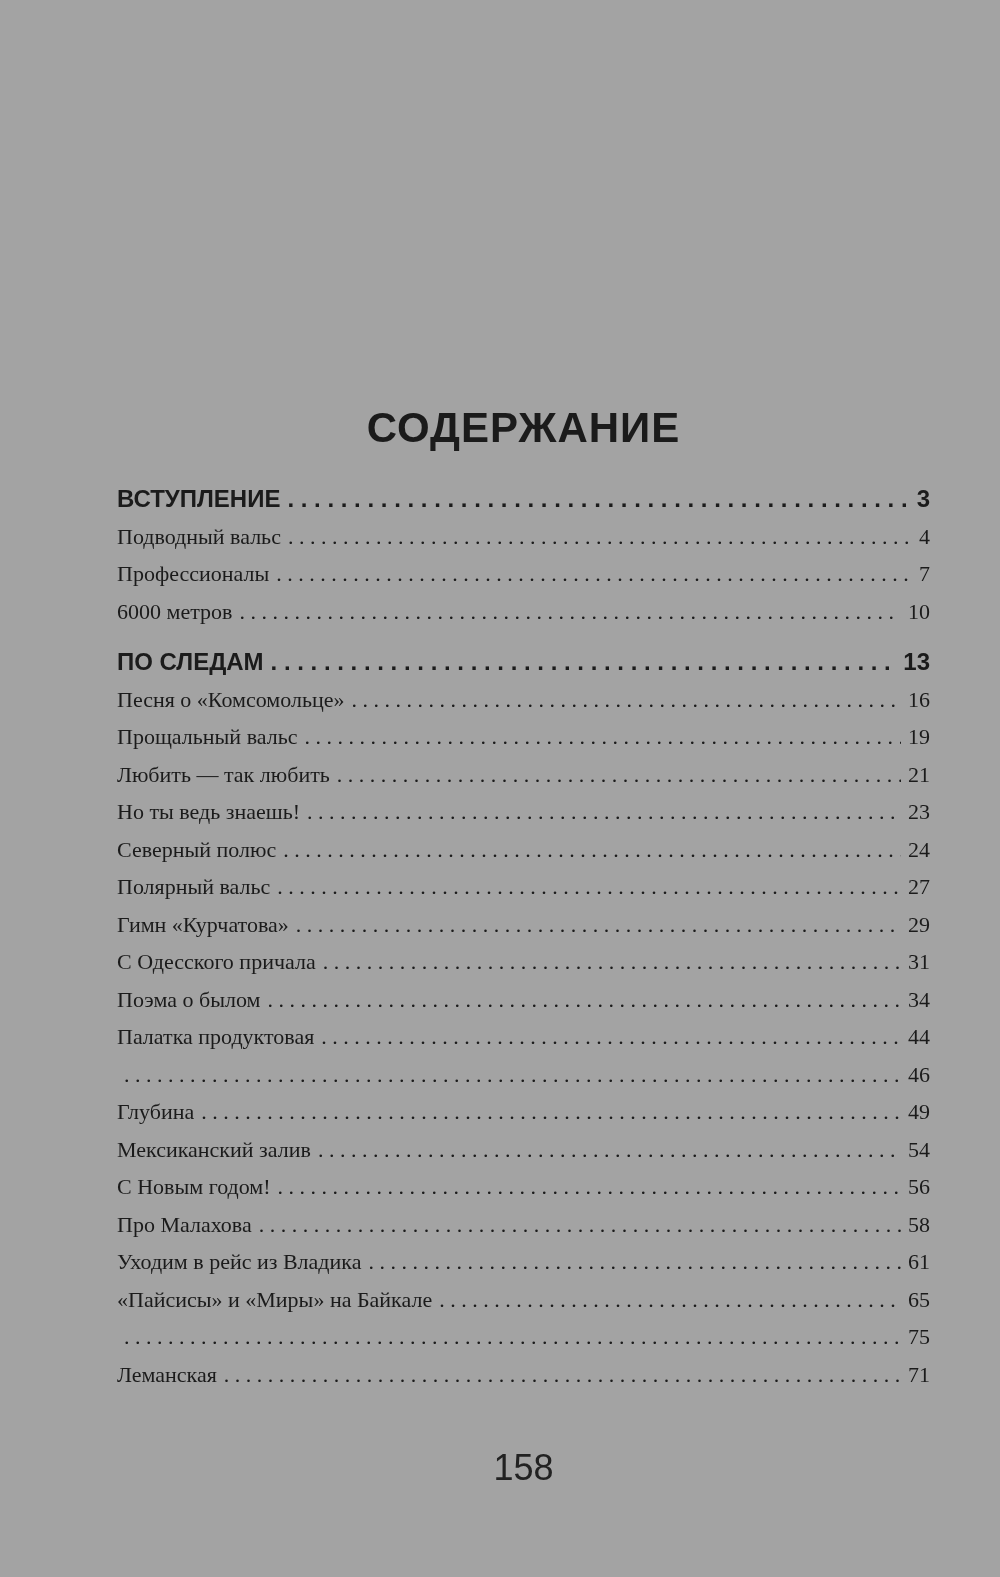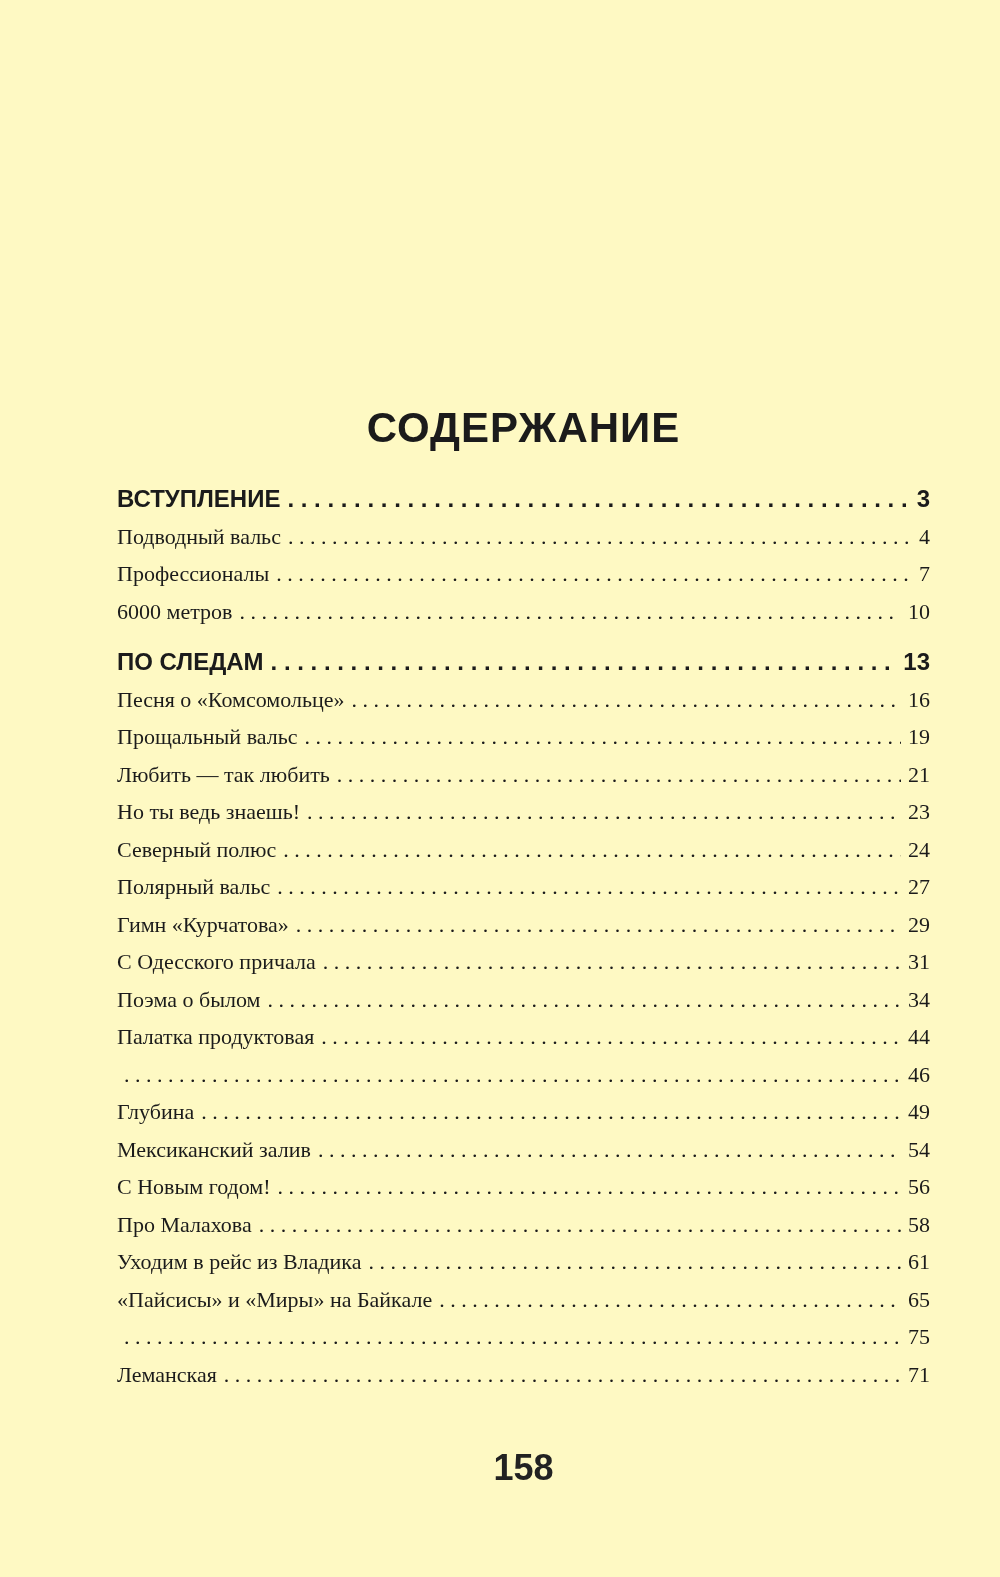--- a/index.html
+++ b/index.html
@@ -4,21 +4,21 @@
 <style>
   html, body {
     margin: 0;
     padding: 0;
     background: #e8e8e8;
   }
   .page {
     position: relative;
     width: 1000px;
     height: 1577px;
-    background: #fef9c3;
+    background: #a3a3a3;
     color: #161616;
     overflow: hidden;
     font-family: "Liberation Serif", serif;
   }
   .content {
     position: absolute;
     left: 117px;
     width: 813px;
     top: 0;
   }
@@ -65,21 +65,21 @@
     flex: none;
     white-space: nowrap;
   }
   .folio {
     position: absolute;
     top: 1448px;
     left: 117px;
     width: 813px;
     text-align: center;
     font-family: "Liberation Sans", sans-serif;
-    font-weight: bold;
+    font-weight: normal;
     font-size: 36px;
     line-height: 40px;
     color: #222222;
   }
 </style>
 </head>
 <body>
 
 <div class="page">
   <div class="content">

